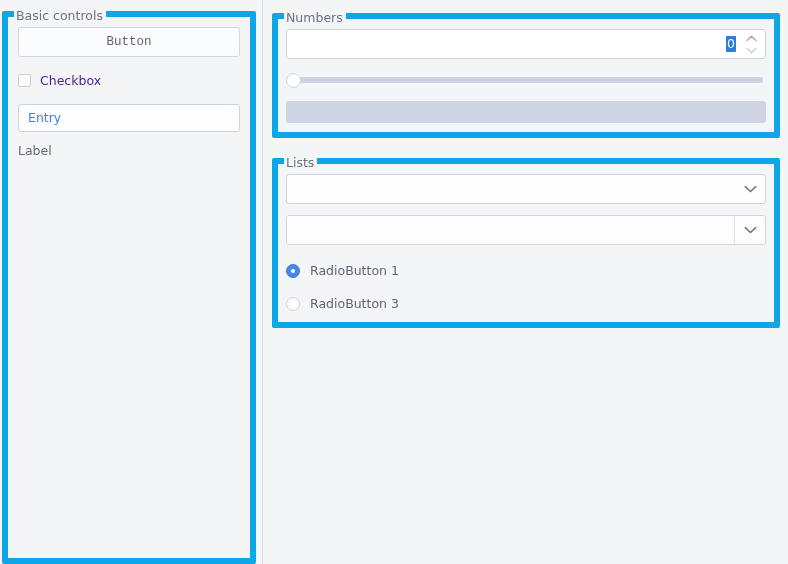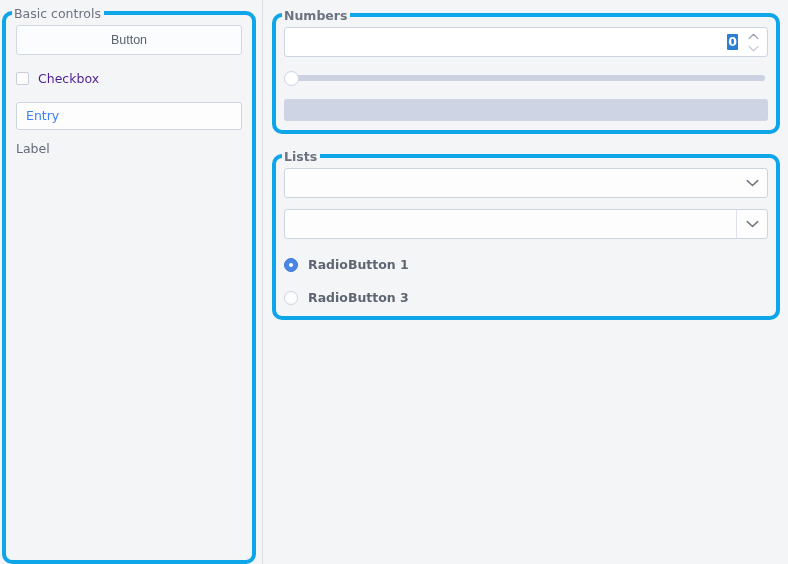--- a/index.html
+++ b/index.html
@@ -48,28 +48,27 @@
     left: 4px;
     width: 1px;
     background: #d9dce1;
   }
 
   .pane-right {
     flex: 1 1 auto;
     position: relative;
     padding: 2px 8px 0 4px;
     box-sizing: border-box;
-    font-weight: bold;
   }
 
   
   .groupbox {
     position: relative;
-    border: 4px solid #0ea5e9;
-    border-radius: 10px;
+    border: 6px solid #0ea5e9;
+    border-radius: 2px;
     background: transparent;
     margin-top: 9px;
     padding: 10px 8px 9px 8px;
     box-sizing: border-box;
   }
   .groupbox > .gb-title {
     position: absolute;
     top: -9px;
     left: 6px;
     padding: 0 3px 0 2px;
@@ -90,21 +89,21 @@
   .push-button {
     display: block;
     width: 100%;
     height: 30px;
     line-height: 28px;
     text-align: center;
     background: #fbfcfd;
     border: 1px solid #d3d9e3;
     border-radius: 3px;
     color: #5c6370;
-    font-family: Liberation Sans, sans-serif;
+    font-family: Liberation Mono, monospace;
     font-size: 12.5px;
     box-sizing: border-box;
     margin-bottom: 13px;
     cursor: default;
     user-select: none;
   }
 
   
   .checkbox-row {
     display: flex;

